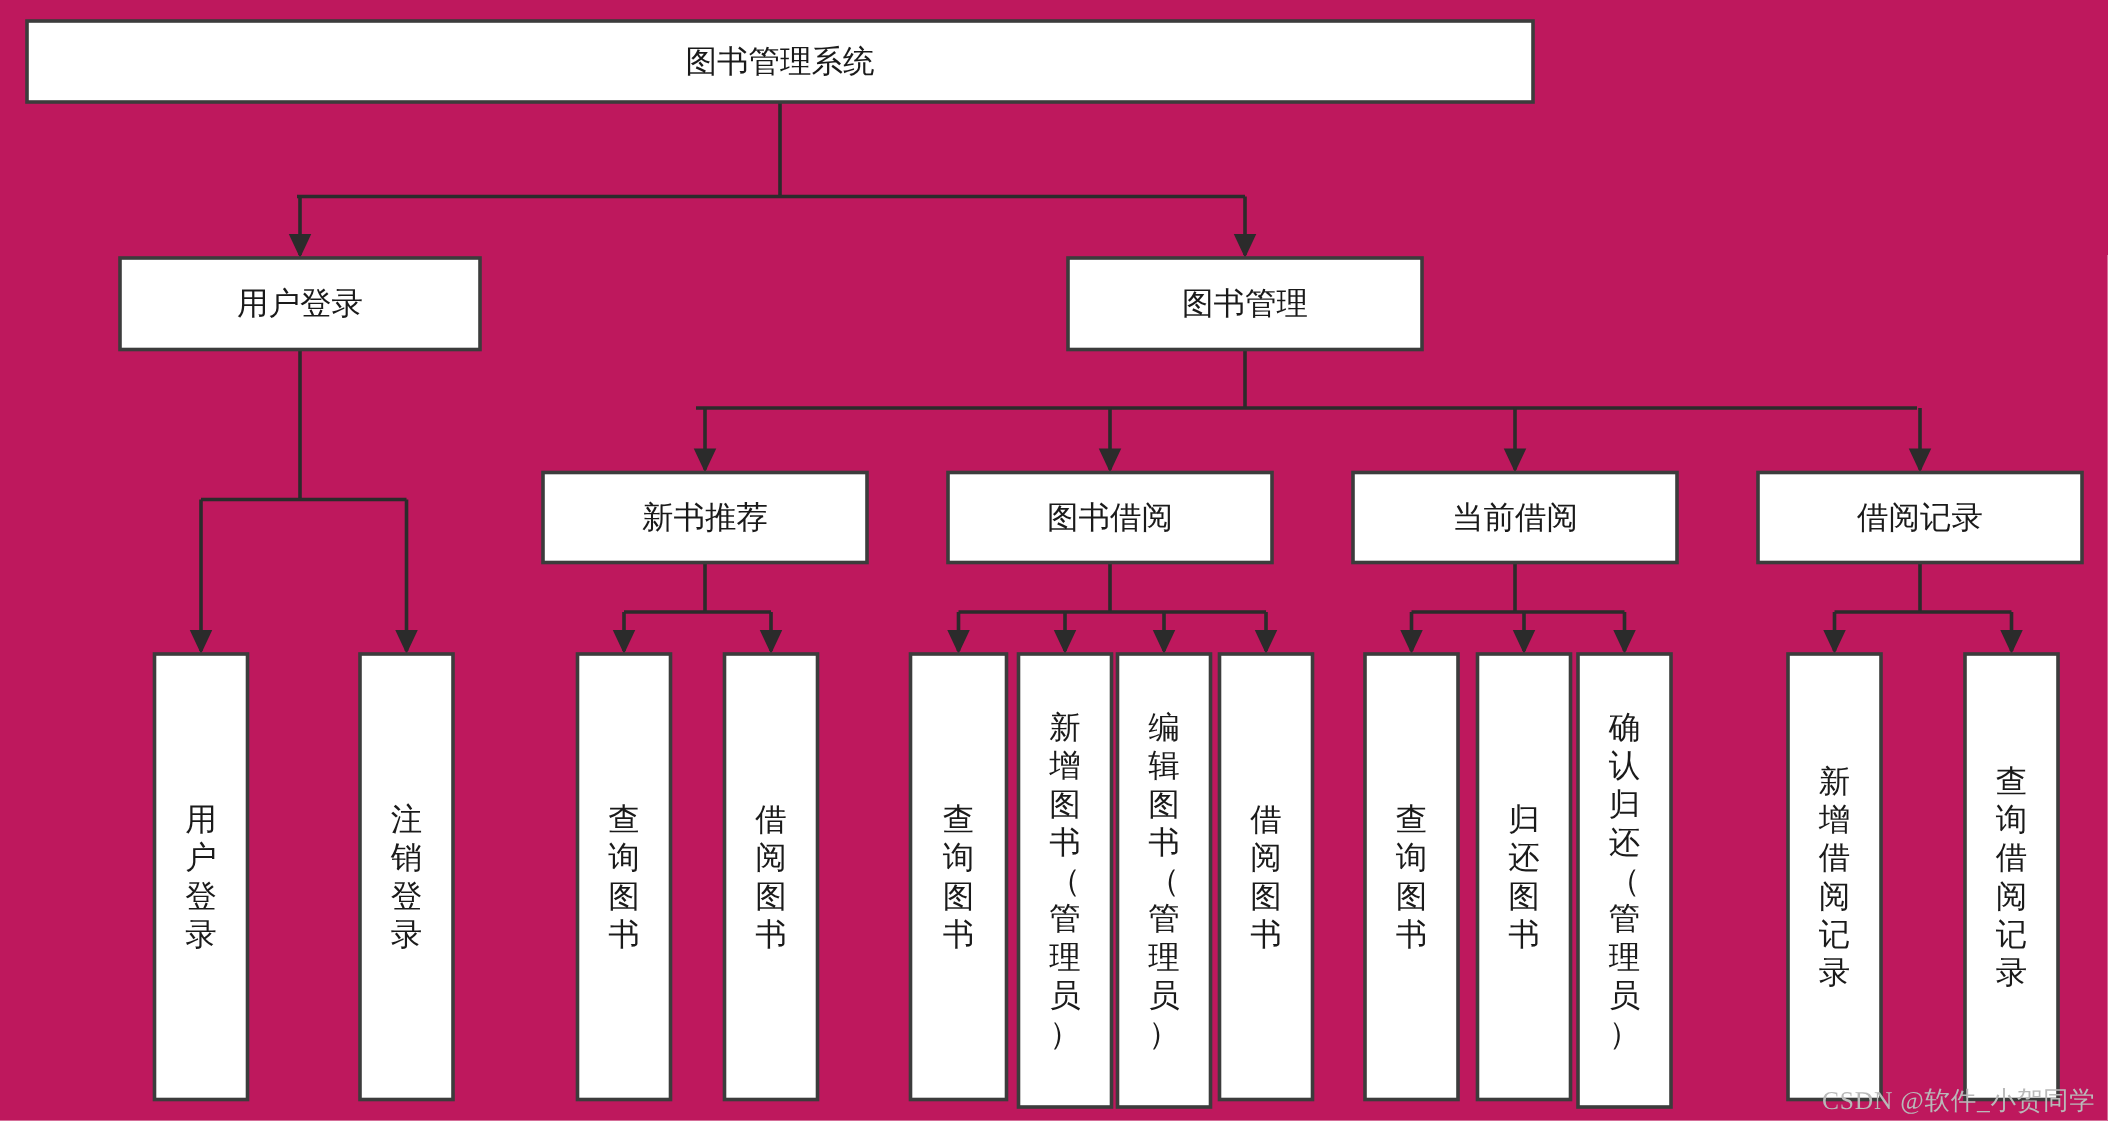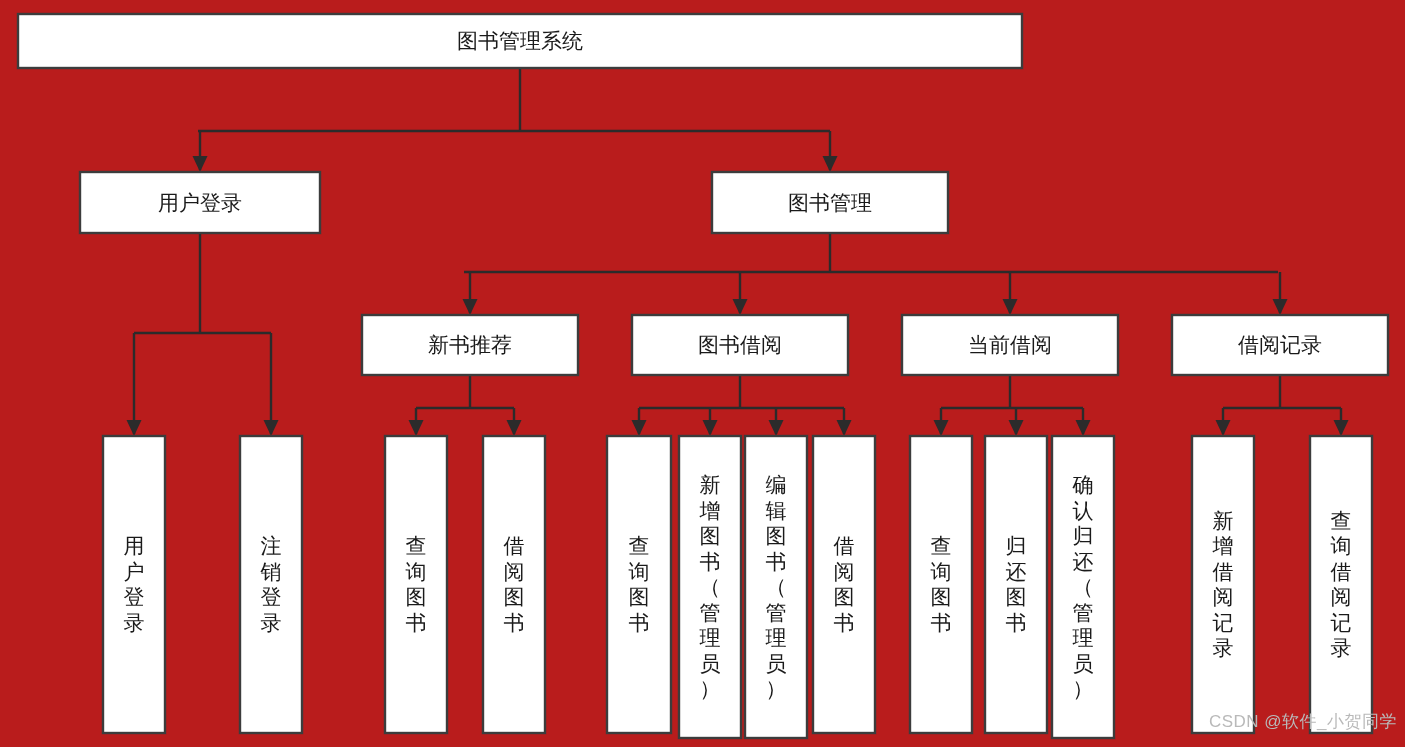--- a/index.html
+++ b/index.html
@@ -12,21 +12,21 @@
     font-family: "DejaVu Sans", "Liberation Sans", sans-serif;
     width: 1405px;
     height: 747px;
     overflow: hidden;
     position: relative;
   }
   #diagram-root {
     position: relative;
     width: 1405px;
     height: 747px;
-    background: #b91c1c;
+    background: #be185d;
   }
   svg#flow {
     position: absolute;
     left: 0;
     top: 0;
     width: 1405px;
     height: 747px;
     display: block;
   }
   .node-box {
@@ -53,22 +53,22 @@
   }
   .node-label-v {
     font-family: "DejaVu Sans", "Liberation Sans", sans-serif;
     font-size: 21px;
     fill: #1a1a1a;
     text-anchor: middle;
   }
   .watermark {
     position: absolute;
     right: 8px;
-    bottom: 14px;
-    font-family: Liberation Sans, sans-serif;
+    bottom: 2px;
+    font-family: Liberation Serif, serif;
     font-size: 17px;
     color: #b9b9b9;
     letter-spacing: 0.5px;
     white-space: nowrap;
     user-select: none;
   }
 </style>
 </head>
 <body>
 

